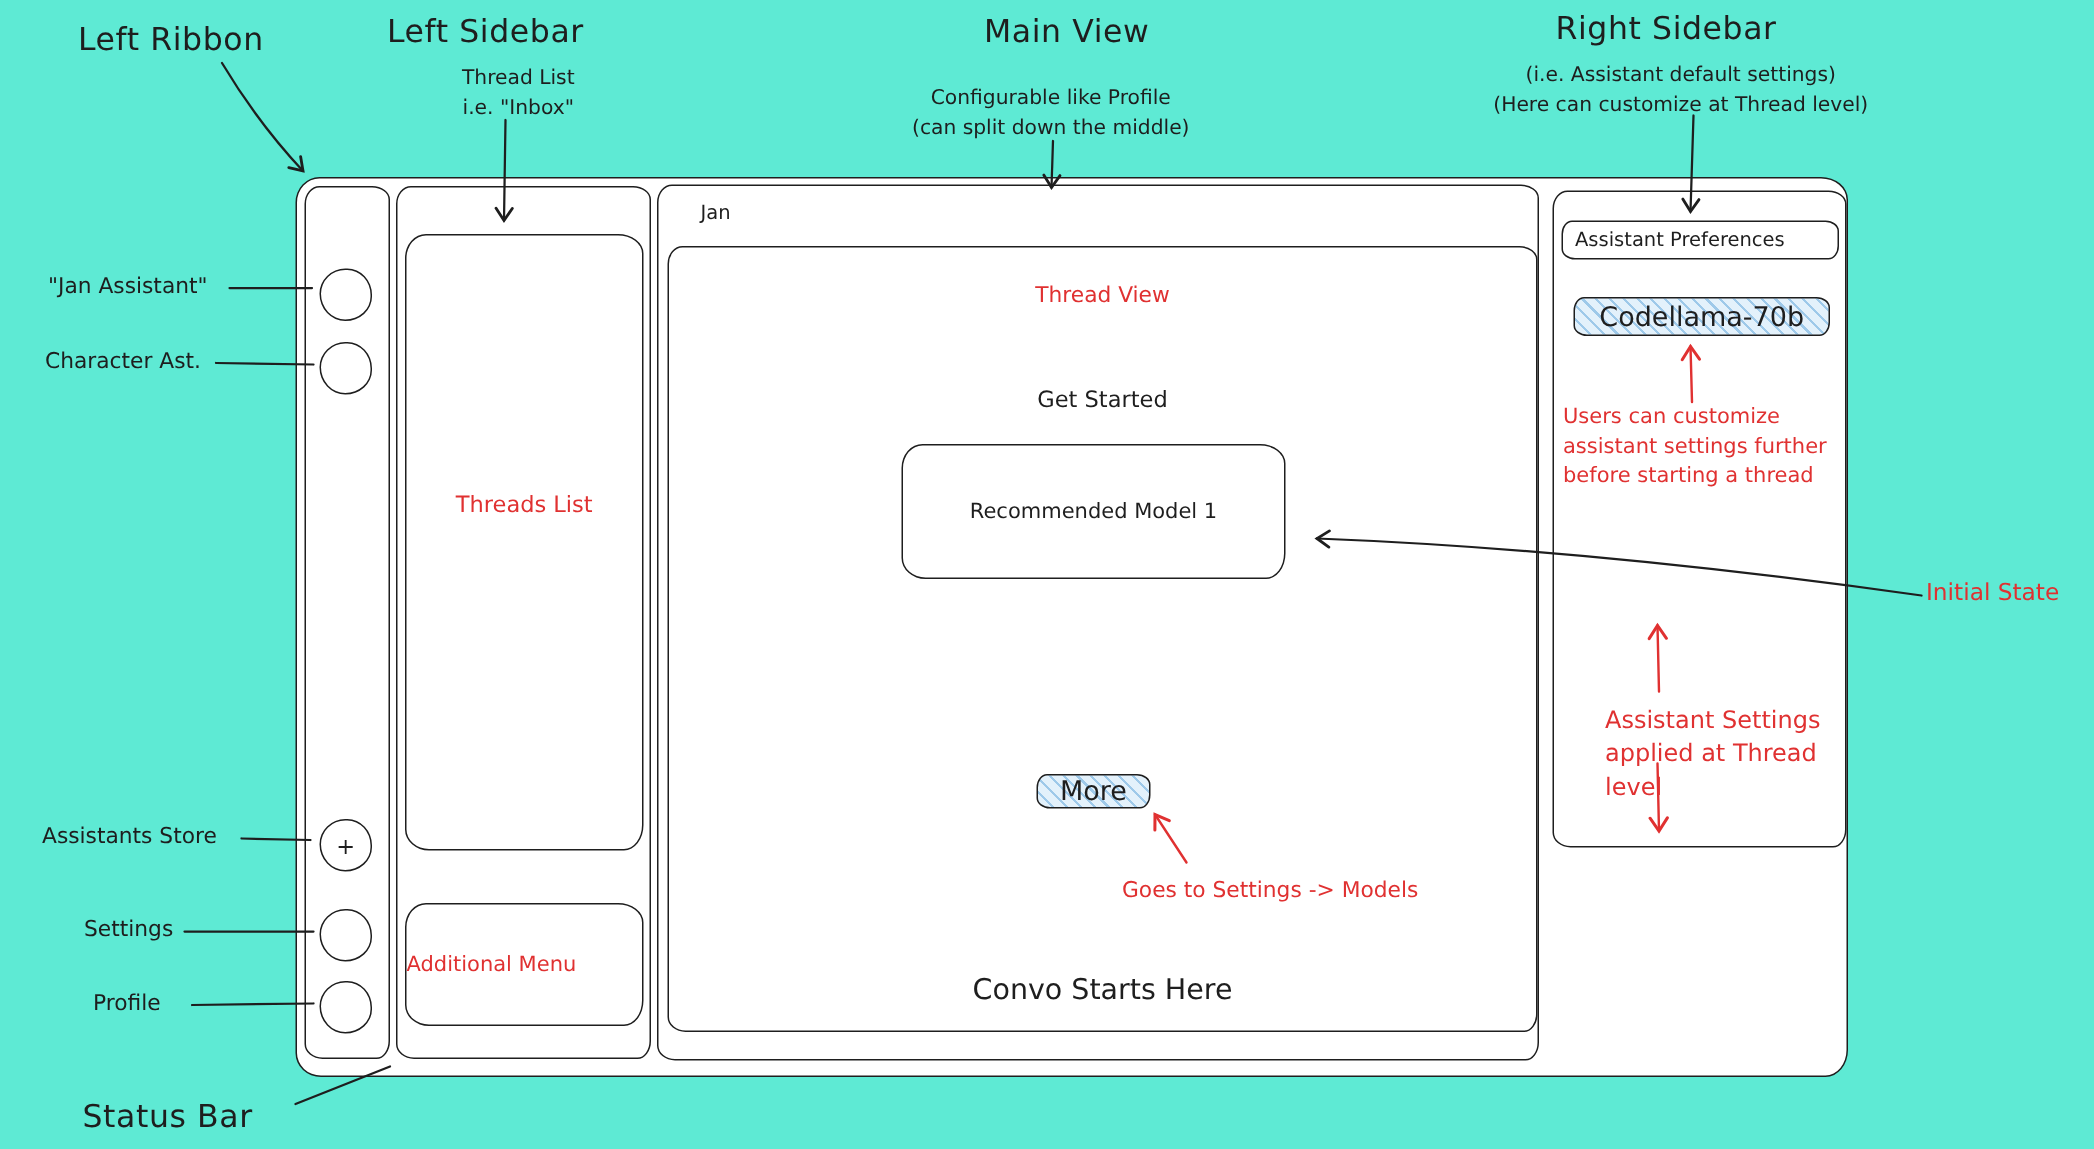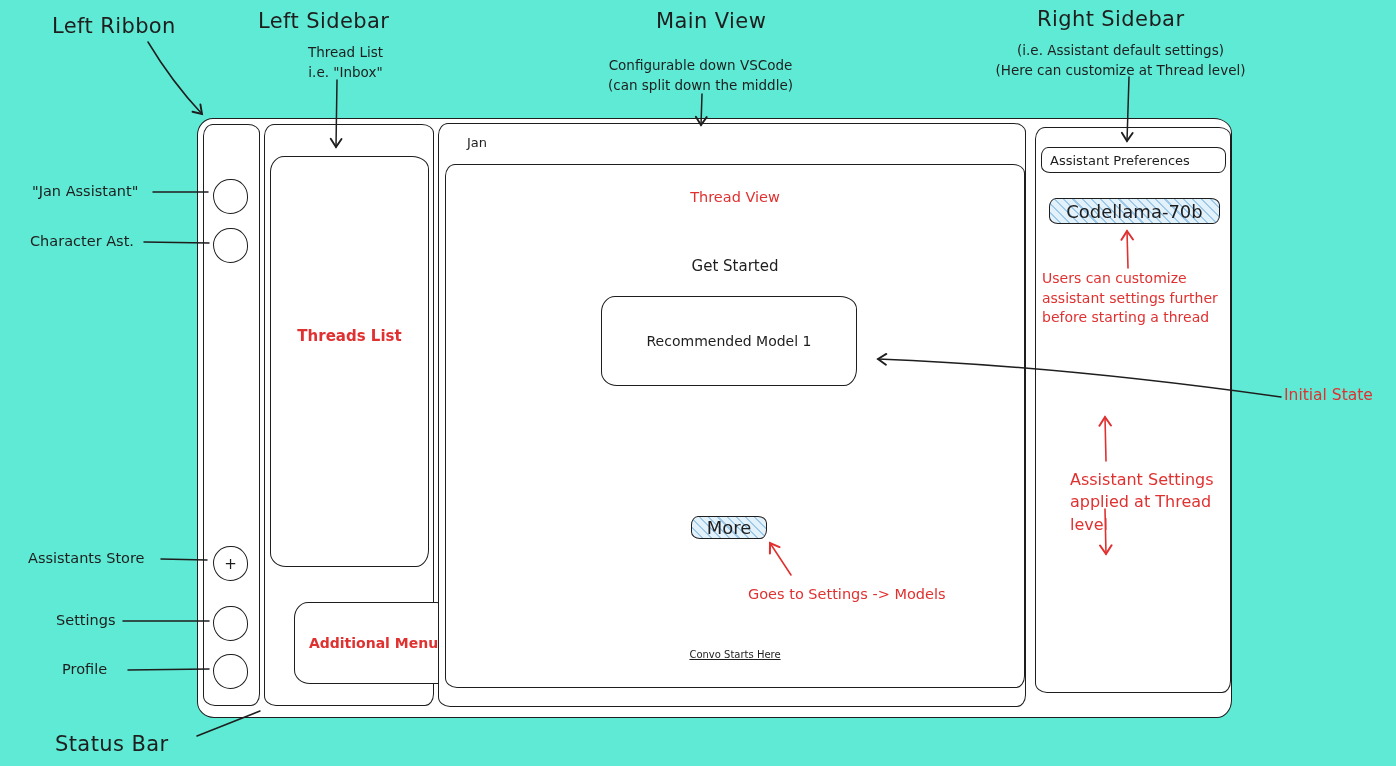--- a/index.html
+++ b/index.html
@@ -44,21 +44,21 @@
   <div class="abs callout-title" style="left:52px; top:14px;">Left Ribbon</div>
 
   <div class="abs callout-title" style="left:258px; top:9px;">Left Sidebar</div>
   <div class="abs callout-sub" style="left:288px; top:42px; width:115px;">
     <div>Thread List</div>
     <div>i.e. "Inbox"</div>
   </div>
 
   <div class="abs callout-title" style="left:656px; top:9px;">Main View</div>
   <div class="abs callout-sub" style="left:598px; top:55px; width:205px;">
-    <div>Configurable down VSCode</div>
+    <div>Configurable like Profile</div>
     <div>(can split down the middle)</div>
   </div>
 
   <div class="abs callout-title" style="left:1037px; top:7px;">Right Sidebar</div>
   <div class="abs callout-sub" style="left:983px; top:40px; width:275px;">
     <div>(i.e. Assistant default settings)</div>
     <div>(Here can customize at Thread level)</div>
   </div>
 
   <div class="abs callout-title" style="left:55px; top:732px;">Status Bar</div>
@@ -76,25 +76,25 @@
     <div class="abs sketch rx2" style="left:5px; top:5px; width:57px; height:582px;">
       <div class="ribbon-circle" style="top:54px;"></div>
       <div class="ribbon-circle" style="top:103px;"></div>
       <div class="ribbon-circle" style="top:421px;">
         <span>+</span>
       </div>
       <div class="ribbon-circle" style="top:481px;"></div>
       <div class="ribbon-circle" style="top:529px;"></div>
     </div>
 
-    <div class="abs sketch rx2" style="left:66px; top:5px; width:170px; height:582px;font-weight:bold;">
+    <div class="abs sketch rx2" style="left:66px; top:5px; width:170px; height:582px;">
       <div class="abs sketch rx3" style="left:5px; top:31px; width:159px; height:411px;">
         <div class="abs panel-label-red red" style="top:170px;">Threads List</div>
       </div>
-      <div class="abs sketch rx3" style="left:5px; top:477px; width:159px; height:82px; display:flex; align-items:center; justify-content:center;margin-left:24px;">
+      <div class="abs sketch rx3" style="left:5px; top:477px; width:159px; height:82px; display:flex; align-items:center; ">
         <div class="red" style="font-size:14px;">Additional Menu</div>
       </div>
     </div>
 
     <div class="abs sketch rx2" style="left:240px; top:4px; width:588px; height:584px;">
       <div class="abs" style="left:28px; top:11px; font-size:13px;">Jan</div>
 
       <div class="abs sketch rx2" style="left:6px; top:40px; width:580px; height:524px; border-width:1.4px;">
         <div class="abs red center-text" style="top:24px; width:100%; font-size:14.5px;text-align:center;">Thread View</div>
         <div class="abs center-text" style="top:92px; width:100%; font-size:15px;">Get Started</div>
@@ -103,25 +103,25 @@
           <span style="font-size:14px;">Recommended Model 1</span>
         </div>
 
 
         <div class="abs hatch rx4" style="left:245px; top:351px; width:76px; height:23px;">
           <span>More</span>
         </div>
 
         <div class="abs red" style="left:302px; top:421px; font-size:14.5px; white-space:nowrap;">Goes to Settings -&gt; Models</div>
 
-        <div class="abs center-text" style="top:484px; width:100%; font-size:10px;text-decoration:underline;">Convo Starts Here</div>
+        <div class="abs center-text" style="top:484px; width:100%; font-size:19px;">Convo Starts Here</div>
       </div>
     </div>
 
-    <div class="abs sketch rx2" style="left:837px; top:8px; width:196px; height:566px;">
+    <div class="abs sketch rx2" style="left:837px; top:8px; width:196px; height:438px;">
       <div class="abs sketch rx4" style="left:5px; top:19px; width:185px; height:26px; display:flex; align-items:center; padding-left:8px;">
         <span style="font-size:13px;">Assistant Preferences</span>
       </div>
 
       <div class="abs hatch rx4" style="left:13px; top:70px; width:171px; height:26px;">
         <span>Codellama-70b</span>
       </div>
 
       <div class="abs red note" style="left:6px; top:141px; width:202px; font-size:14px;">Users can customize assistant settings further before starting a thread</div>
 

